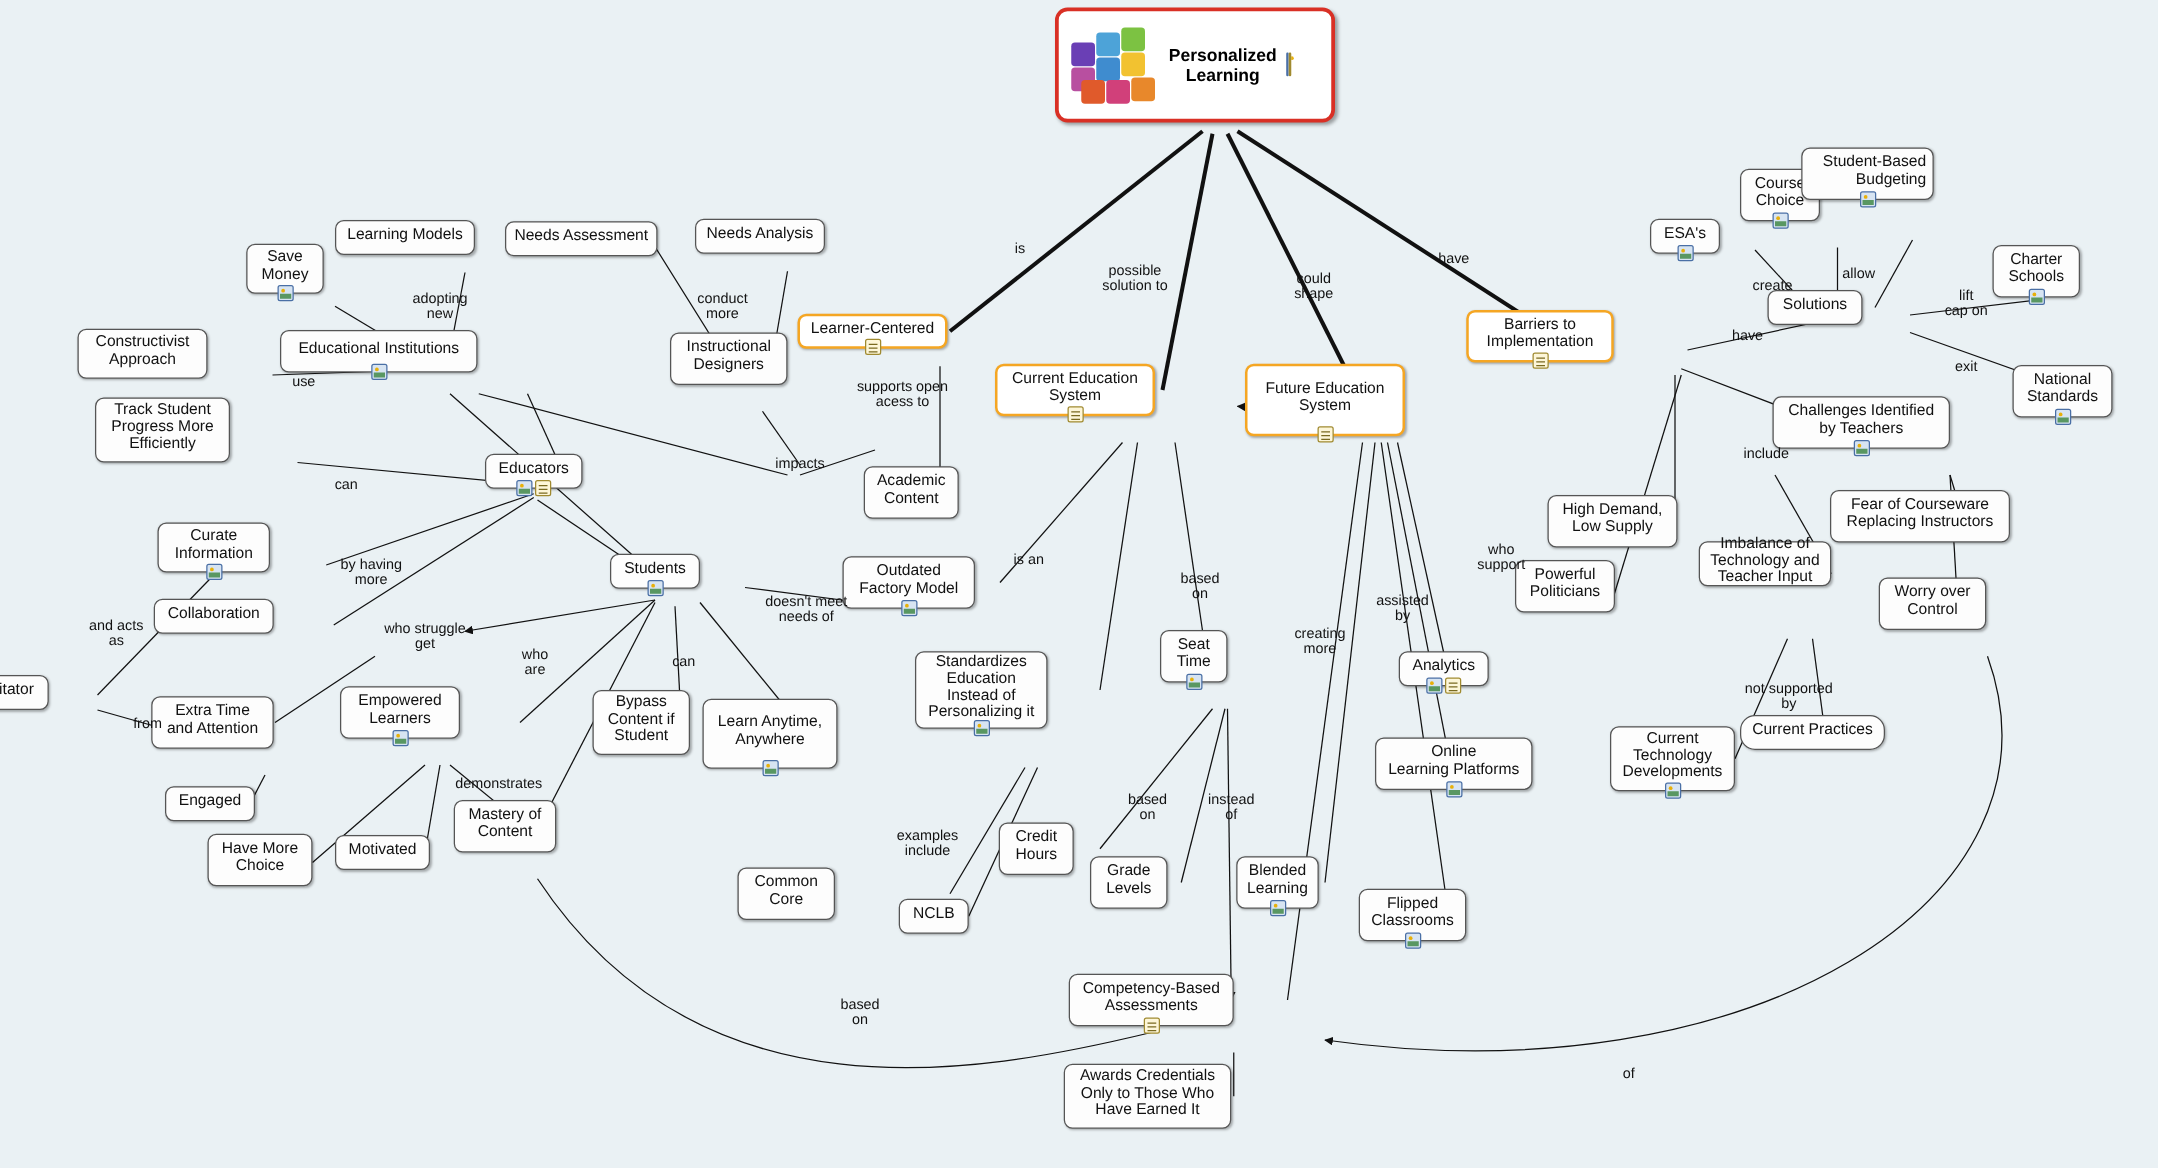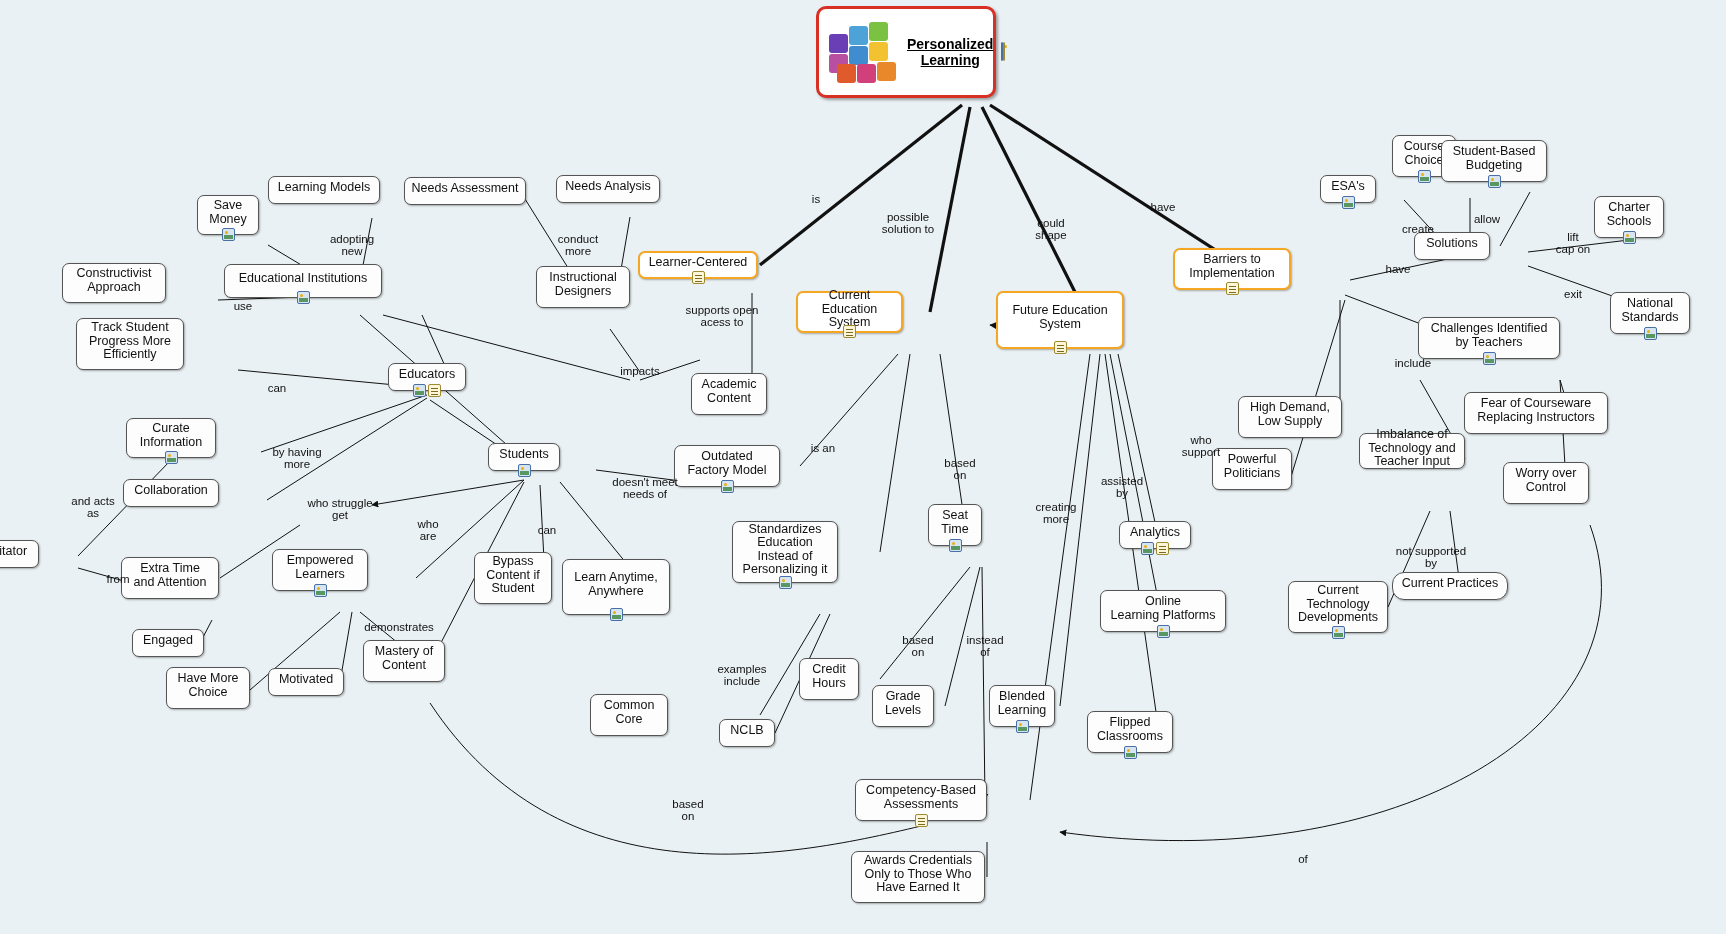--- a/index.html
+++ b/index.html
@@ -218,21 +218,21 @@
       <path d="M 1560 380 L 1566 483" stroke-width="1"></path>
       <path d="M 1560 380 L 1570 413" stroke-width="1"></path>
       <path d="M 1450 511 L 1460 586" stroke-width="1"></path>
       <path d="M 1430 511 L 1388 607" stroke-width="1"></path>
 
       <path d="M 430 703 C 560 900, 780 860, 921 826" stroke-width="1"></path>
       <path d="M 1590 525 C 1660 720, 1400 880, 1060 832" stroke-width="1" marker-end="url(#arrow)"></path>
     </g>
   </svg>
 
-  <div id="root-node" style="left:816px; top:6px; width:180px; height:92px;text-decoration:underline;">
+  <div id="root-node" style="left:844px; top:6px; width:224px; height:92px;">
     <div class="puzzle">
       <i style="left:2px;  top:14px; background:#6a3fb5;"></i>
       <i style="left:22px; top:6px;  background:#4da3d8;"></i>
       <i style="left:42px; top:2px;  background:#7cc242;"></i>
       <i style="left:2px;  top:34px; background:#b84fa0;"></i>
       <i style="left:22px; top:26px; background:#3f8ccf;"></i>
       <i style="left:42px; top:22px; background:#f2c230;"></i>
       <i style="left:10px; top:44px; background:#e05a2b;"></i>
       <i style="left:30px; top:44px; background:#d1407a;"></i>
       <i style="left:50px; top:42px; background:#e8882b;"></i>
@@ -245,21 +245,21 @@
     </div>
   </div>
 
   <div id="nodes-layer">
       <div class="node highlight" style="left: 638px; top: 251px; width: 120px; height: 28px;">
         <span class="lbl">Learner-Centered</span>
         <div class="badges">
           <span class="badge note"></span>
         </div>
       </div>
-      <div class="node highlight" style="left: 796px; top: 291px; width: 107px; height: 42px;">
+      <div class="node highlight" style="left: 796px; top: 291px; width: 128px; height: 42px;">
         <span class="lbl">Current Education
 System</span>
         <div class="badges">
           <span class="badge note"></span>
         </div>
       </div>
       <div class="node highlight" style="left: 996px; top: 291px; width: 128px; height: 58px;">
         <span class="lbl">Future Education
 System</span>
         <div class="badges">
@@ -459,21 +459,21 @@
           <span class="badge img"></span>
         </div>
       </div>
       <div class="node" style="left: 1392px; top: 135px; width: 64px; height: 42px;">
         <span class="lbl">Course
 Choice</span>
         <div class="badges">
           <span class="badge img"></span>
         </div>
       </div>
-      <div class="node" style="left: 1441px; top: 140px; width: 106px; height: 42px;">
+      <div class="node" style="left: 1441px; top: 118px; width: 106px; height: 42px; text-align: right;">
         <span class="lbl">Student-Based
 Budgeting</span>
         <div class="badges">
           <span class="badge img"></span>
         </div>
       </div>
       <div class="node" style="left: 1414px; top: 232px; width: 76px; height: 28px;">
         <span class="lbl">Solutions</span>
       </div>
       <div class="node" style="left: 1594px; top: 196px; width: 70px; height: 42px;">

